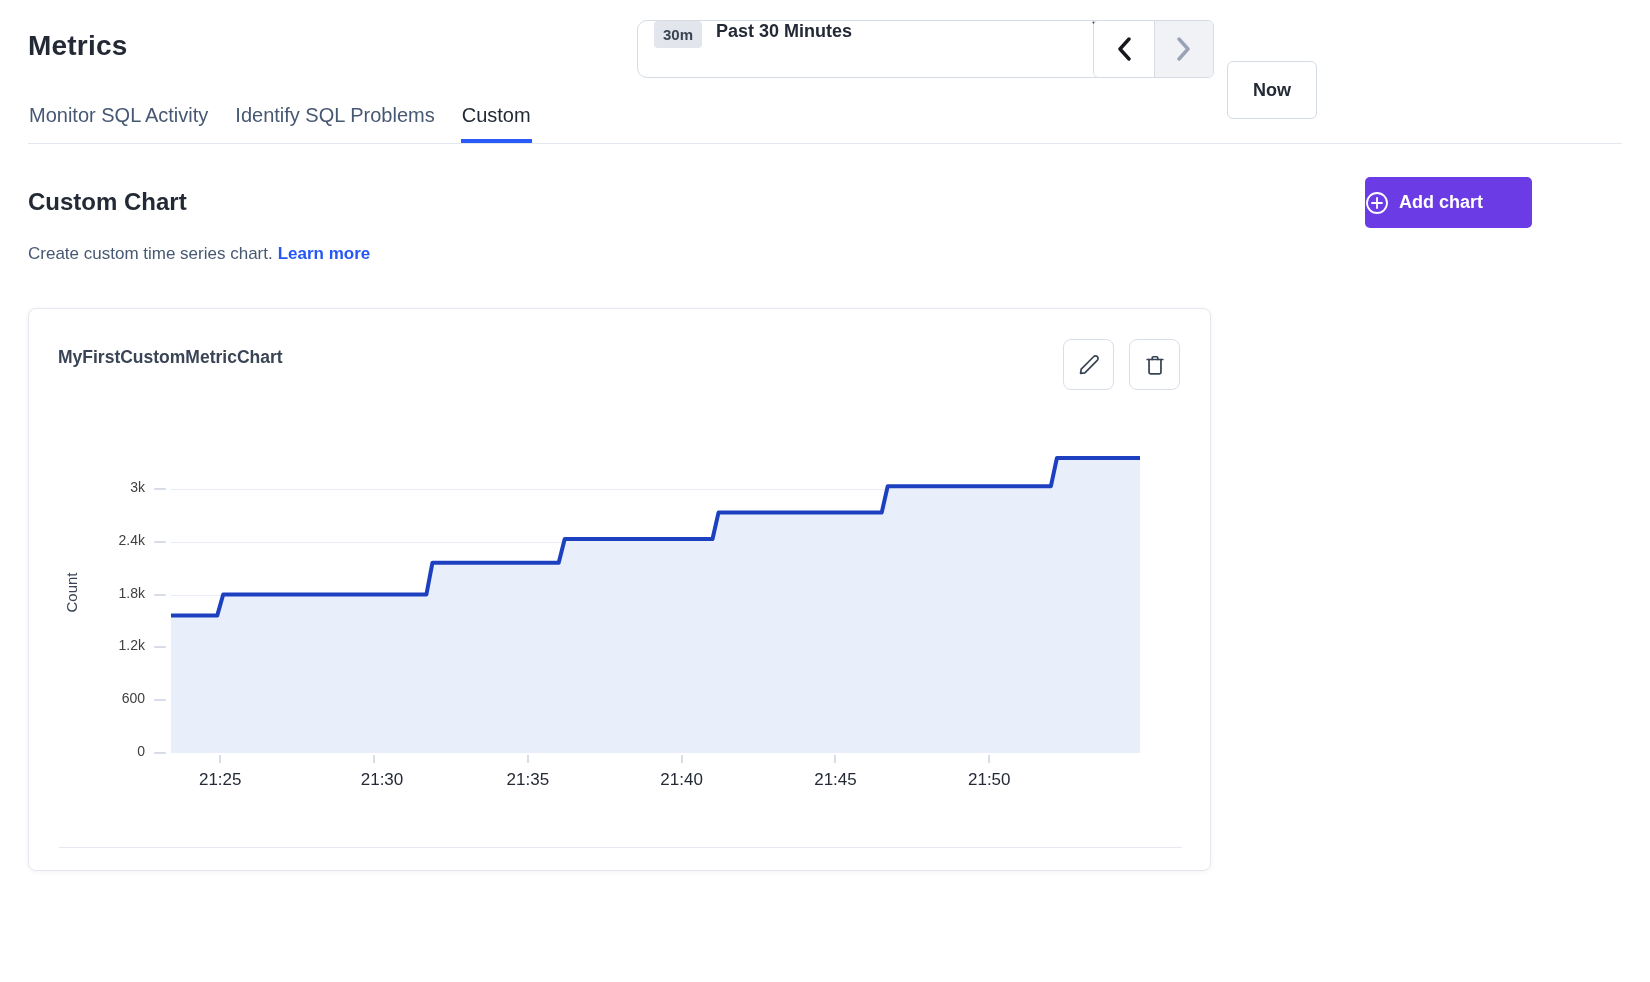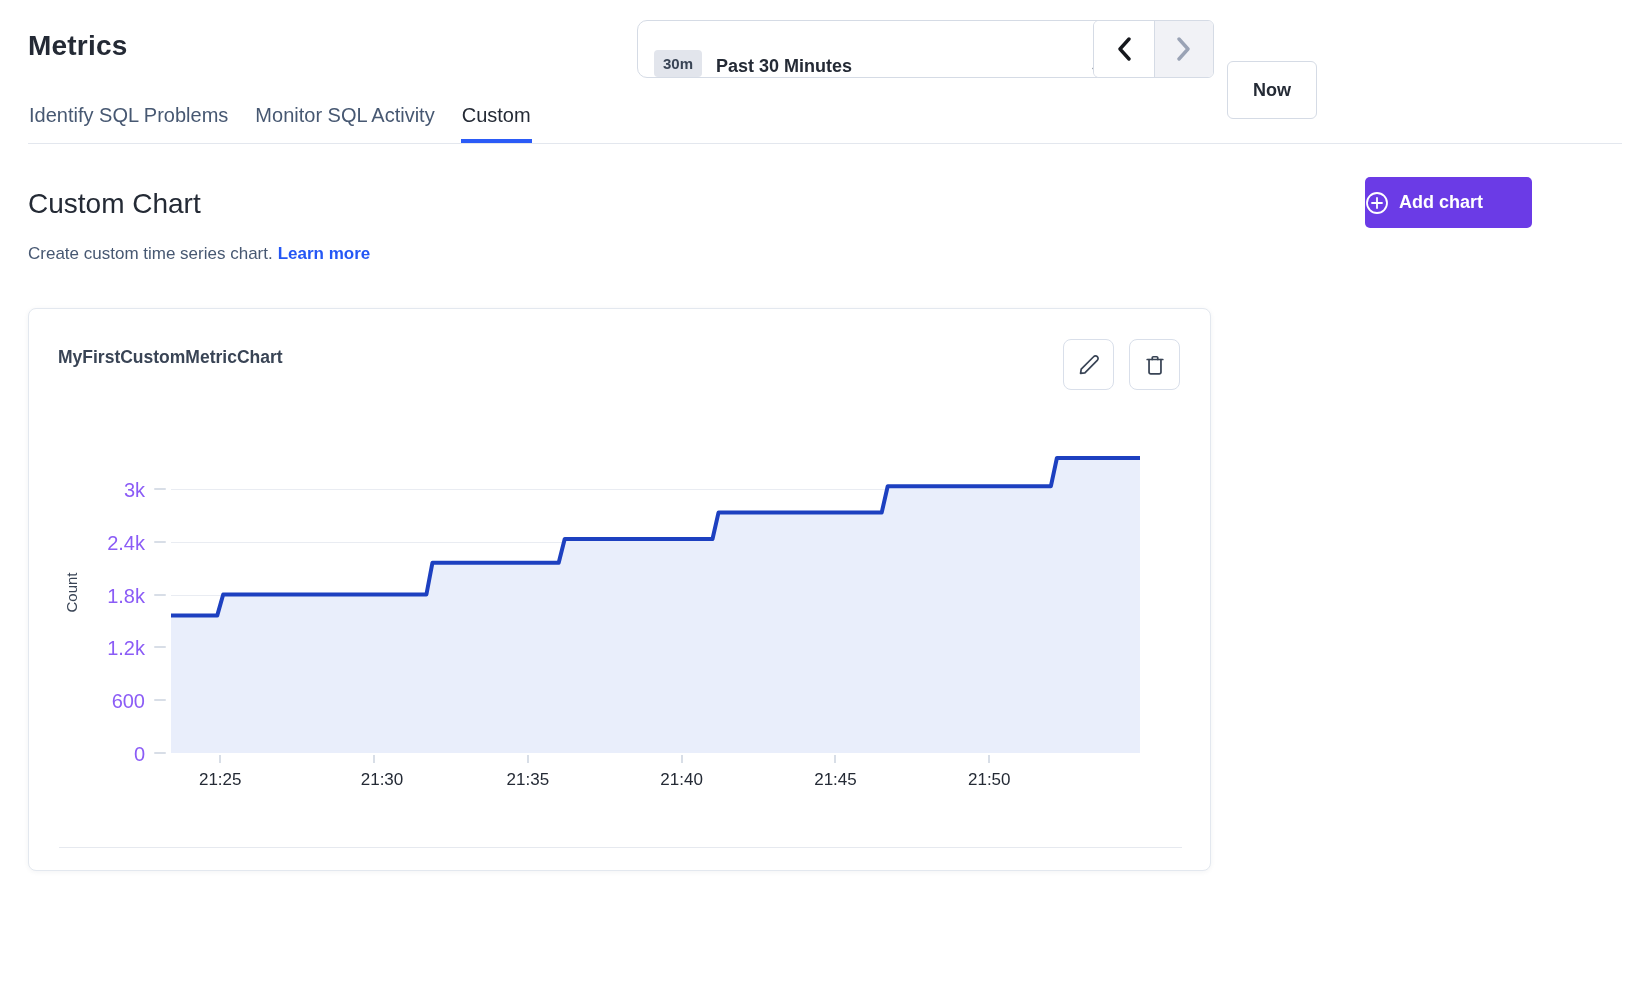--- a/index.html
+++ b/index.html
@@ -3,59 +3,59 @@
 <meta charset="utf-8">
 <style>
   * { margin:0; padding:0; box-sizing:border-box; }
   html,body { width:1650px; height:982px; background:#ffffff; font-family:"Liberation Sans", sans-serif; color:#242a35; overflow:hidden; }
   .abs { position:absolute; }
 
   
   #page-title { left:28px; top:30px; font-size:28px; font-weight:700; color:#242a35; letter-spacing:.2px; }
 
   #time-select { left:637px; top:20px; width:491px; height:58px; border:1px solid #d5dbe5; border-radius:10px;
-                 display:flex; align-items:flex-end; padding:0 18px 0 16px; cursor:pointer; background:#fff; }
+                 display:flex; align-items:flex-start; padding:0 18px 0 16px; cursor:pointer; background:#fff; }
   #time-badge { background:#e2e5ec; color:#394455; font-size:15px; font-weight:700; padding:5px 9px; border-radius:4px; margin-right:14px; }
   #time-label { font-size:18px; font-weight:700; color:#242a35; }
   #time-caret { margin-left:auto; display:flex; align-items:center; }
 
   #pager { left:1093px; top:20px; width:121px; height:58px; border:1px solid #d5dbe5; border-radius:6px; display:flex; overflow:hidden; background:#fff; }
   .pager-btn { width:60px; display:flex; align-items:center; justify-content:center; cursor:pointer; background:#fff; border:none; }
   #next-button { background:#f1f2f6; border-left:1px solid #d5dbe5; cursor:default; }
 
   #now-button { left:1227px; top:20px; width:90px; height:58px; border:1px solid #d5dbe5; border-radius:6px; background:#fff;
                 font-size:18px; font-weight:700; color:#242a35; display:flex; align-items:center; justify-content:center; cursor:pointer;
                 font-family:"Liberation Sans", sans-serif;margin-top:41px; }
 
   
   #tabs { left:28px; top:100px; width:1594px; display:flex; gap:25px; border-bottom:1px solid #e3e7ee; }
   .tab { font-size:20px; color:#475872; padding:4px 1px 16px; cursor:pointer; }
   .tab.active { color:#242a35; box-shadow:inset 0 -4px 0 #2b5bf7; }
 
   
-  #section-title { left:28px; top:188px; font-size:28px; font-weight:400; color:#242a35; }
+  #section-title { left:28px; top:188px; font-size:24px; font-weight:700; color:#242a35; }
   #section-desc { left:28px; top:244px; font-size:17px; color:#475872; }
   #learn-more { color:#2457f5; font-weight:700; cursor:pointer; text-decoration:none; margin-left:5px; }
   #add-chart-button { left:1365px; top:177px; width:167px; height:51px; background:#6b3be6; border:none; border-radius:5px;
                       color:#fff; font-size:18px; font-weight:700; display:flex; align-items:center; justify-content:flex-start; gap:10px;
                       cursor:pointer; font-family:"Liberation Sans", sans-serif; }
 
   
   #chart-card { left:28px; top:308px; width:1183px; height:563px; background:#fff; border:1px solid #e3e8ef; border-radius:8px;
                 box-shadow:0 1px 5px rgba(40,50,70,.06); }
   #chart-title { position:absolute; left:29px; top:38px; font-size:17.5px; font-weight:700; color:#394455; }
   .icon-btn { position:absolute; top:30px; width:51px; height:51px; background:#fff; border:1px solid #d9dfea; border-radius:8px;
               display:flex; align-items:center; justify-content:center; cursor:pointer; }
   #edit-chart-button { left:1034px; }
   #delete-chart-button { left:1100px; }
 
   #chart-layer { position:absolute; inset:0; }
   .gridline { position:absolute; height:1px; background:#e9ecf2; }
   .ydash { position:absolute; width:12px; height:2px; border-radius:2px; background:#d8dee7; }
-  .ylab { position:absolute; width:116px; text-align:right; font-size:20px; color:#8b5cf6; }
+  .ylab { position:absolute; width:116px; text-align:right; font-size:14px; color:#404040; }
   .xdash { position:absolute; width:2px; height:8px; background:#d8dee7; }
   .xlab { position:absolute; width:90px; text-align:center; font-size:17px; color:#242a35; }
   #count-label { position:absolute; left:6px; top:275px; width:72px; text-align:center; font-size:15px; color:#394455; transform:rotate(-90deg); }
 
   #legend-divider { position:absolute; left:30px; top:538px; width:1123px; height:1px; background:#e6e9ef; }
   #legend { position:absolute; left:0; top:551px; width:100%; display:flex; align-items:center; justify-content:center; gap:10px; }
   #legend-swatch { width:20px; height:20px; border-radius:4px; background:#1d40c0; }
   #legend-label { font-size:17px; color:#475872; }
 
   svg.icon { display:block; }
@@ -88,22 +88,22 @@
       <svg class="icon" width="14" height="24" viewBox="0 0 14 24">
           <polyline points="2,2 11,12 2,22" fill="none" stroke="#9aa3b5" stroke-width="3.4" stroke-linecap="round" stroke-linejoin="round"></polyline>
         </svg>
     </span>
   </button>
 </div>
 
 <button id="now-button" class="abs">Now</button>
 
 <nav id="tabs" class="abs">
+  <div class="tab">Monitor SQL Activity</div>
   <div class="tab">Identify SQL Problems</div>
-  <div class="tab">Monitor SQL Activity</div>
   <div class="tab active">Custom</div>
 </nav>
 
 <h2 id="section-title" class="abs">Custom Chart</h2>
 <p id="section-desc" class="abs">
   <span>Create custom time series chart.</span><a id="learn-more" href="#">Learn more</a>
 </p>
 <button id="add-chart-button" class="abs">
   <span>
     <svg class="icon" width="24" height="24" viewBox="0 0 24 24">

